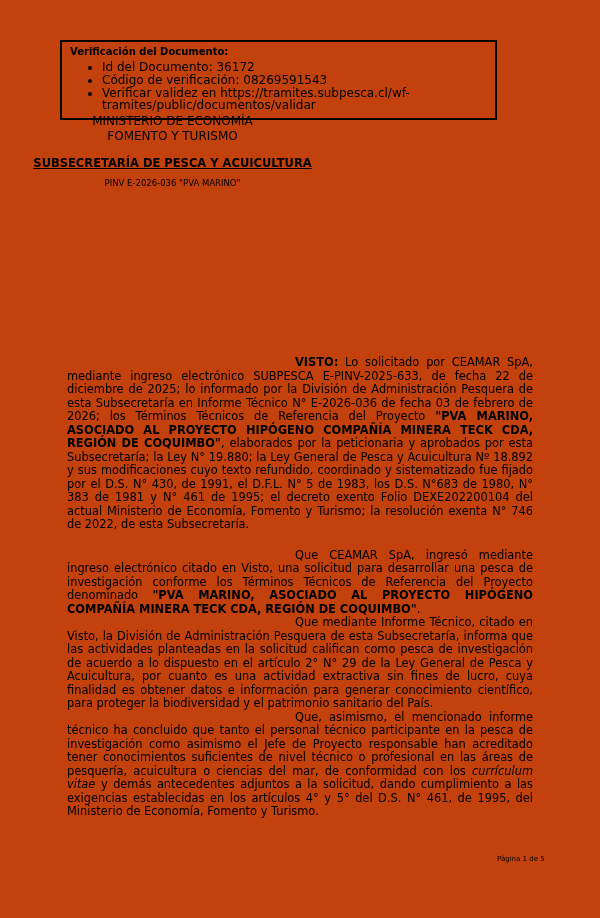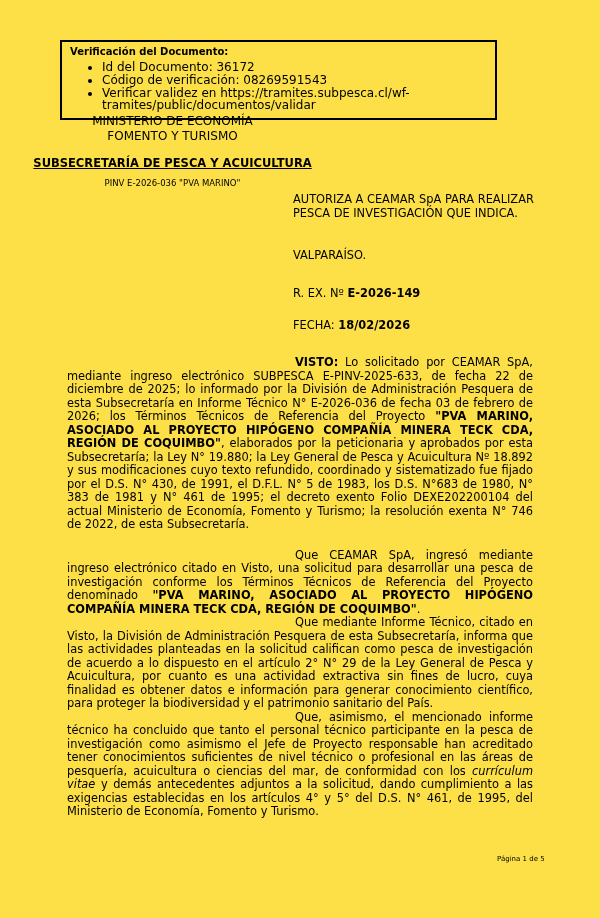--- a/index.html
+++ b/index.html
@@ -1,21 +1,21 @@
 <!DOCTYPE html>
 <html><head>
 <meta charset="utf-8">
 <style>
   * { box-sizing: border-box; }
   html, body { margin: 0; padding: 0; background: #ffffff; }
   .page {
     position: relative;
     width: 600px;
     height: 918px;
-    background: #fde047;
+    background: #c2410c;
     color: #000000;
     font-family: "DejaVu Sans", sans-serif;
     overflow: hidden;
   }
 
   
   .verify-box {
     position: absolute;
     left: 60px;
     top: 40px;
@@ -117,26 +117,20 @@
     </ul>
   </div>
 
   <div class="letterhead">
     <div class="ministry-line">MINISTERIO DE ECONOMÍA</div>
     <div class="ministry-line">FOMENTO Y TURISMO</div>
     <div class="subsecretaria">SUBSECRETARÍA DE PESCA Y ACUICULTURA</div>
     <div class="project-ref">PINV E-2026-036 "PVA MARINO"</div>
   </div>
 
-  <div class="title-block">
-    <p class="subject">AUTORIZA A CEAMAR SpA PARA REALIZAR PESCA DE INVESTIGACIÓN QUE INDICA.</p>
-    <div class="city">VALPARAÍSO.</div>
-    <div class="resolution"><span>R. EX. Nº </span><span class="bold">E-2026-149</span></div>
-    <div class="fecha"><span>FECHA: </span><span class="bold">18/02/2026</span></div>
-  </div>
 
   <div class="body-text">
     <p class="para visto-para"><span class="bold">VISTO:</span><span> Lo solicitado por CEAMAR SpA, mediante ingreso electrónico SUBPESCA E-PINV-2025-633, de fecha 22 de diciembre de 2025; lo informado por la División de Administración Pesquera de esta Subsecretaría en Informe Técnico N° E-2026-036 de fecha 03 de febrero de 2026; los Términos Técnicos de Referencia del Proyecto </span><span class="bold">"PVA MARINO, ASOCIADO AL PROYECTO HIPÓGENO COMPAÑÍA MINERA TECK CDA, REGIÓN DE COQUIMBO"</span><span>, elaborados por la peticionaria y aprobados por esta Subsecretaría; la Ley N° 19.880; la Ley General de Pesca y Acuicultura Nº 18.892 y sus modificaciones cuyo texto refundido, coordinado y sistematizado fue fijado por el D.S. N° 430, de 1991, el D.F.L. N° 5 de 1983, los D.S. N°683 de 1980, N°  383 de 1981 y N° 461 de 1995; el decreto exento Folio DEXE202200104 del actual Ministerio de Economía, Fomento y Turismo; la resolución exenta N° 746 de 2022, de esta Subsecretaría.</span></p>
 
 
     <p class="para"><span>Que CEAMAR SpA, ingresó mediante ingreso electrónico citado en Visto, una solicitud para desarrollar una pesca de investigación conforme los Términos Técnicos de Referencia del Proyecto denominado </span><span class="bold">"PVA MARINO, ASOCIADO AL PROYECTO HIPÓGENO COMPAÑÍA MINERA TECK CDA, REGIÓN DE COQUIMBO"</span><span>.</span></p>
 
     <p class="para">Que mediante Informe Técnico, citado en Visto, la División de Administración Pesquera de esta Subsecretaría, informa que las actividades planteadas en la solicitud califican como pesca de investigación de acuerdo a lo dispuesto en el artículo 2° N° 29 de la Ley General de Pesca y Acuicultura, por cuanto es una actividad extractiva sin fines de lucro, cuya finalidad es obtener datos e información para generar conocimiento científico, para proteger la biodiversidad y el patrimonio sanitario del País.</p>
 
     <p class="para"><span>Que, asimismo, el mencionado informe técnico ha concluido que tanto el personal técnico participante en la pesca de investigación como asimismo el Jefe de Proyecto responsable han acreditado tener conocimientos suficientes de nivel técnico o profesional en las áreas de pesquería, acuicultura o ciencias del mar, de conformidad con los </span><span class="ital">currículum vitae</span><span> y demás antecedentes adjuntos a la solicitud, dando cumplimiento a las exigencias establecidas en los artículos 4° y 5° del D.S. N° 461, de 1995, del Ministerio de Economía, Fomento y Turismo.</span></p>

